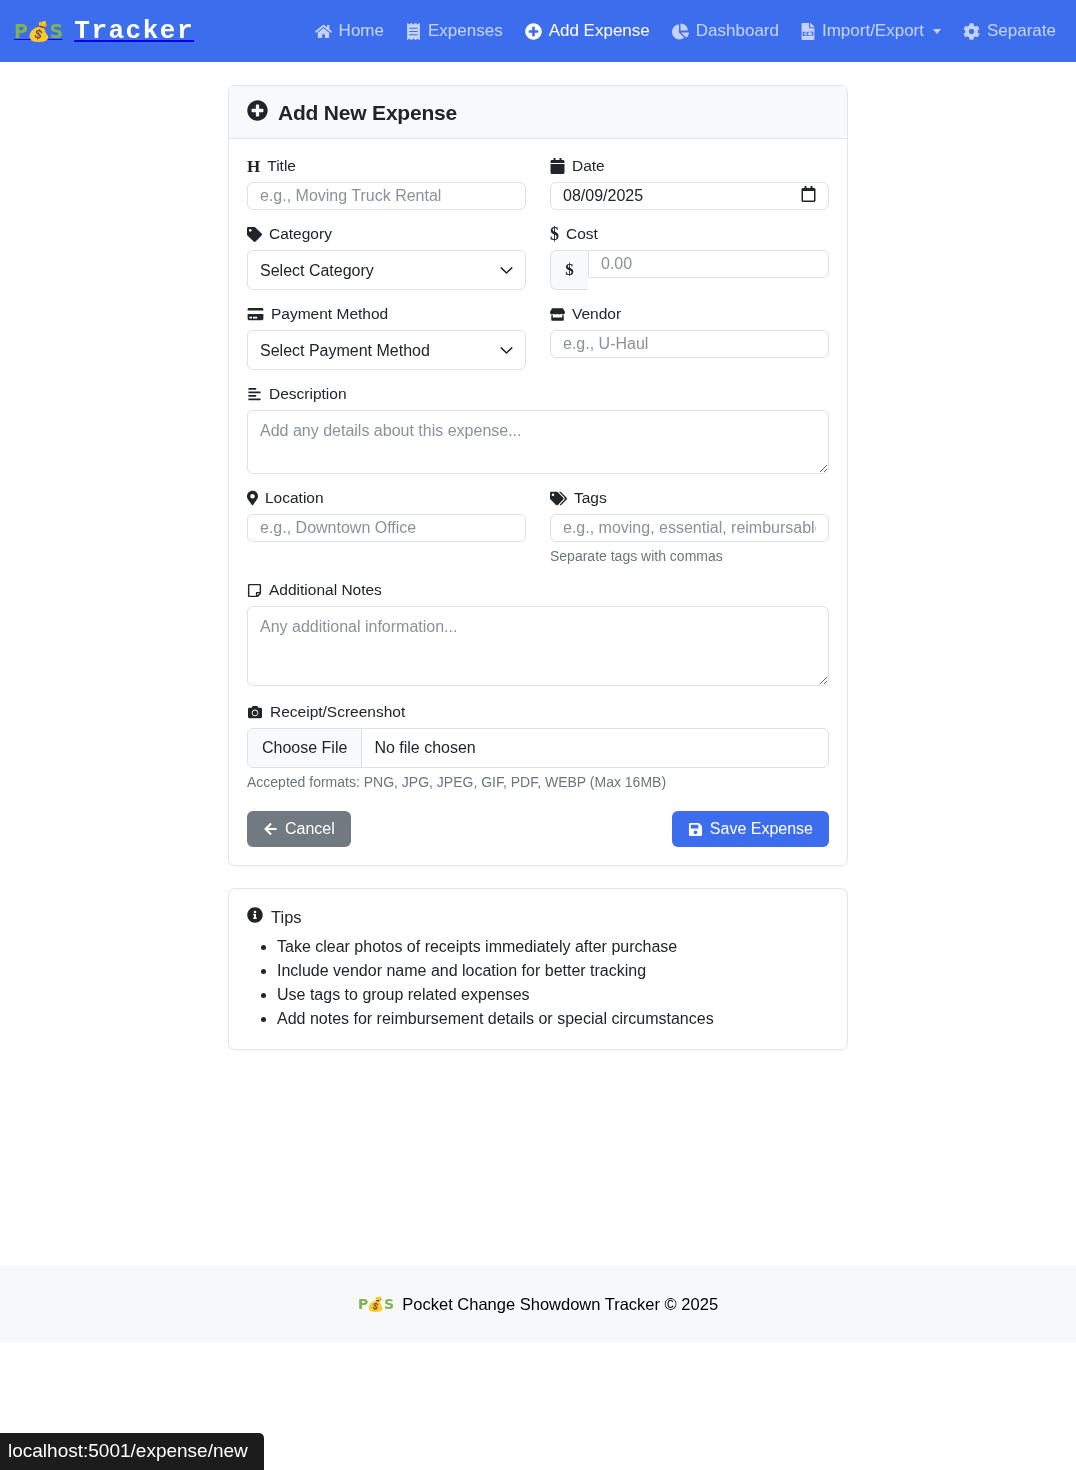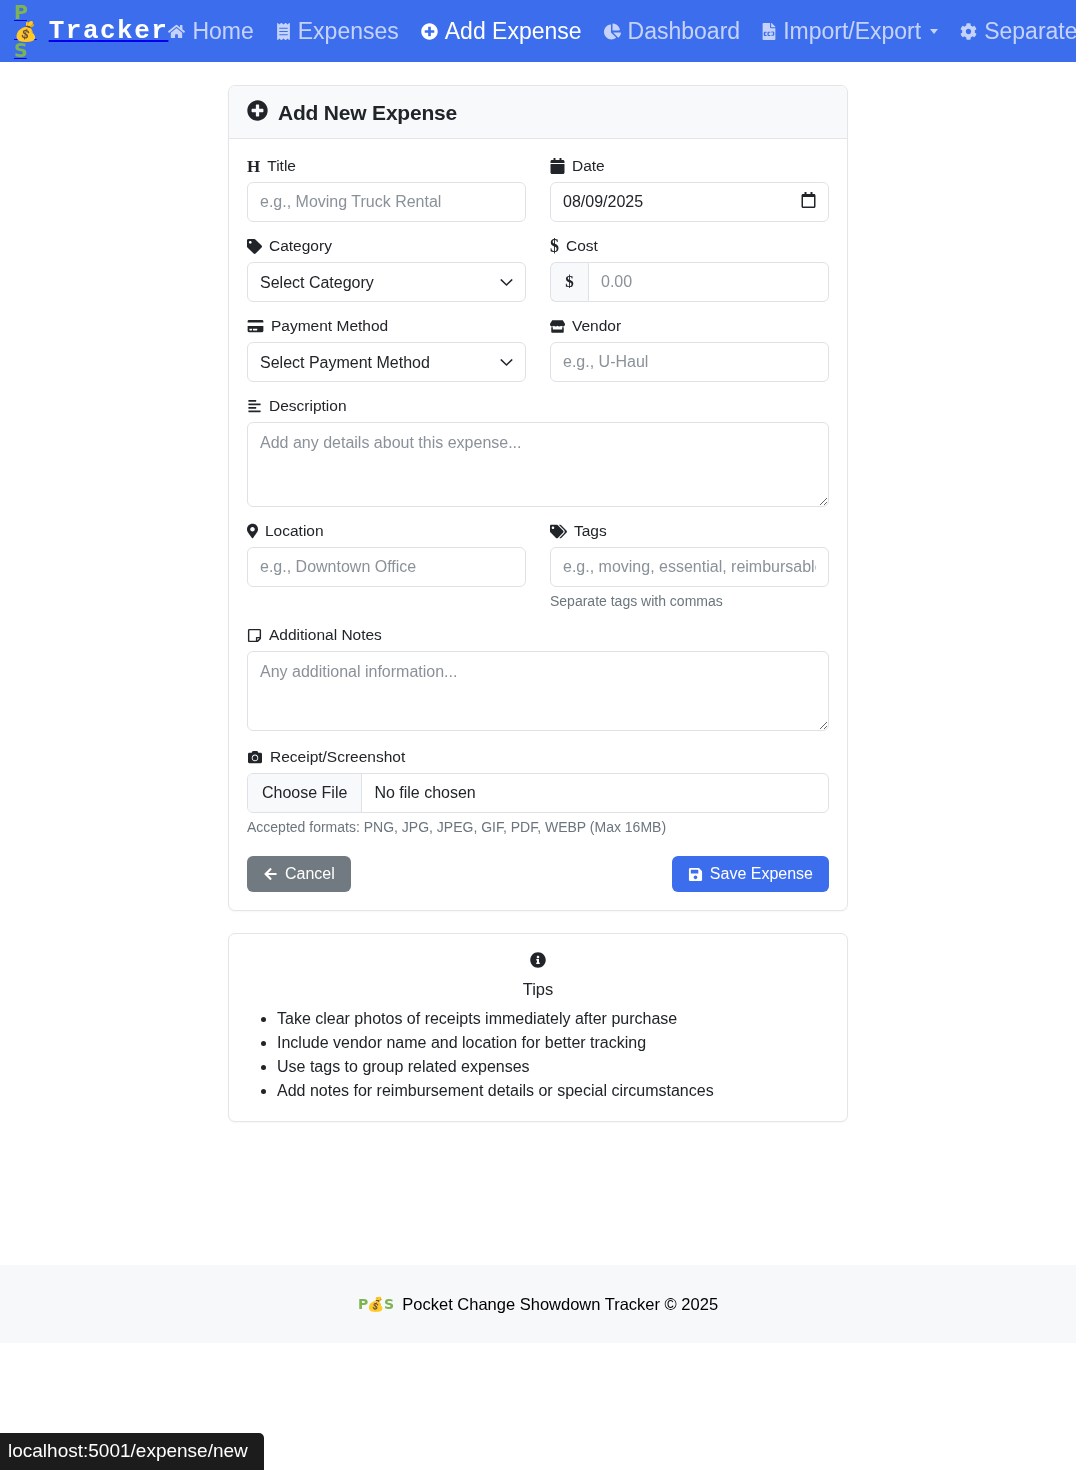--- a/index.html
+++ b/index.html
@@ -50,21 +50,21 @@
     display: flex;
     align-items: center;
     gap: 22px;
     padding-right: 4px;
   }
   .nav-link {
     display: flex;
     align-items: center;
     gap: 7px;
     color: rgba(255,255,255,0.70);
-    font-size: 23px;
+    font-size: 17px;
     text-decoration: none;
     cursor: pointer;
     white-space: nowrap;
   }
   .nav-link.active { color: #ffffff; }
   .nav-link svg { display: block; }
   .caret {
     width: 0; height: 0;
     border-left: 4px solid transparent;
     border-right: 4px solid transparent;
@@ -130,21 +130,21 @@
   }
   .dollar-ico {
     font-family: "Liberation Serif", serif;
     font-weight: bold;
     font-size: 18px;
     line-height: 1;
   }
 
   .control {
     width: 100%;
-    height: 40px;
+    height: 28px;
     border: 1px solid #dee2e6;
     border-radius: 6px;
     background: #ffffff;
     padding: 0 12px;
     font-size: 16px;
     font-family: "Liberation Sans", sans-serif;
     color: #212529;
     outline: none;
   }
   .control::placeholder { color: #8b9199; }
@@ -197,21 +197,21 @@
     font-family: "Liberation Serif", serif;
     font-weight: bold;
     font-size: 17px;
     color: #212529;
   }
   .input-group .control {
     border-radius: 0 6px 6px 0;
   }
 
   textarea.control {
-    height: 85px;
+    height: 64px;
     padding: 9px 12px;
     line-height: 1.35;
     resize: vertical;
     display: block;
   }
   textarea.tall { height: 80px; }
 
   .help-text {
     font-size: 14px;
     color: #6c757d;
@@ -279,21 +279,20 @@
     box-shadow: 0 1px 2px rgba(0,0,0,0.035);
     padding: 18px;
   }
   .tips-head {
     display: flex;
     align-items: center;
     gap: 8px;
     font-size: 16.5px;
     color: #212529;
     margin-bottom: 8px;
-    flex-direction: column;
   }
   .tips-list {
     margin: 0;
     padding-left: 30px;
     list-style: disc;
   }
   .tips-list li {
     font-size: 16px;
     color: #212529;
     line-height: 1.5;

